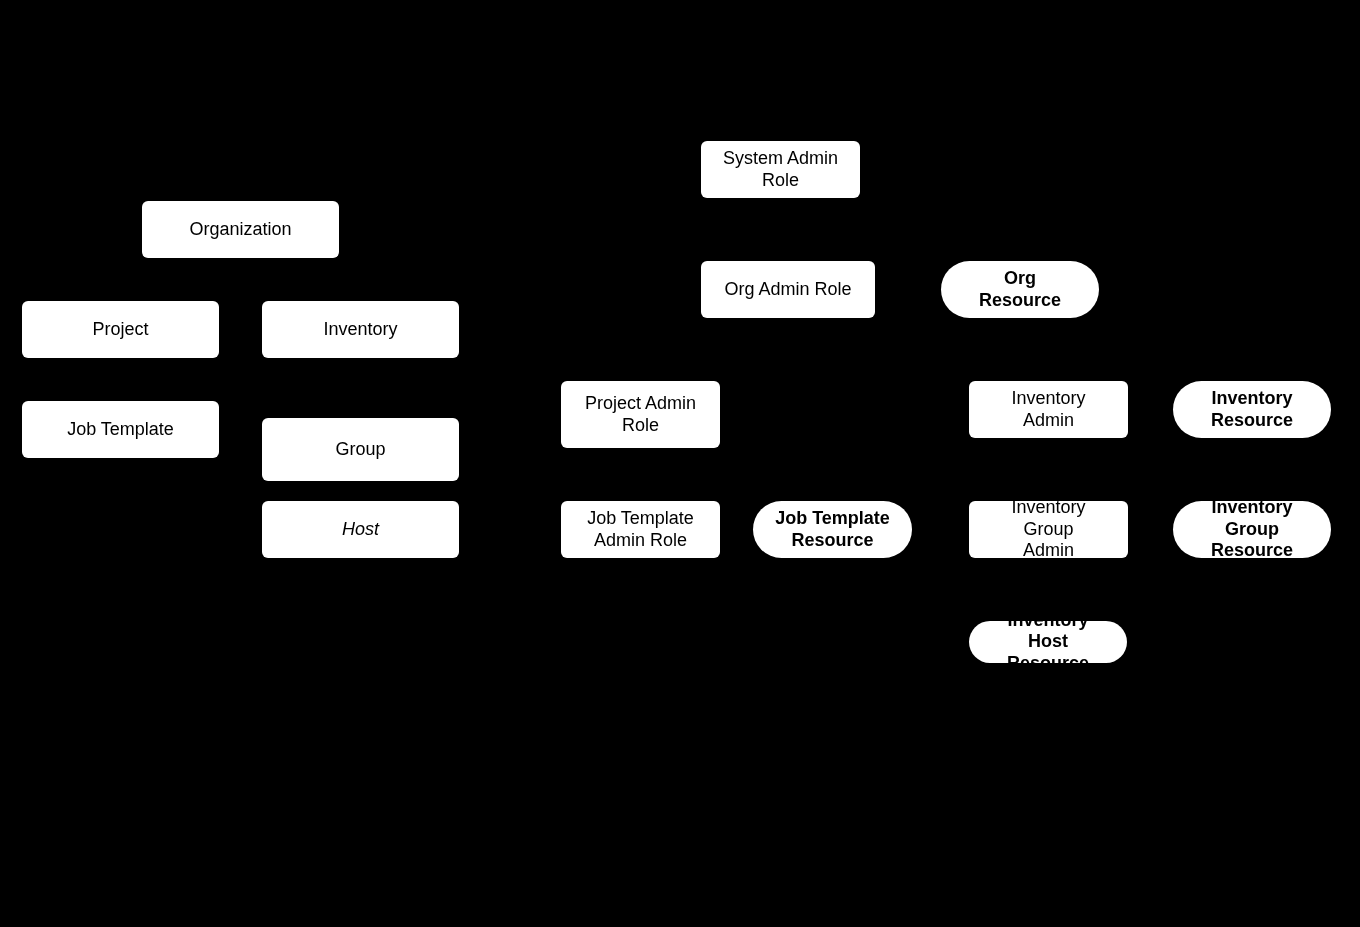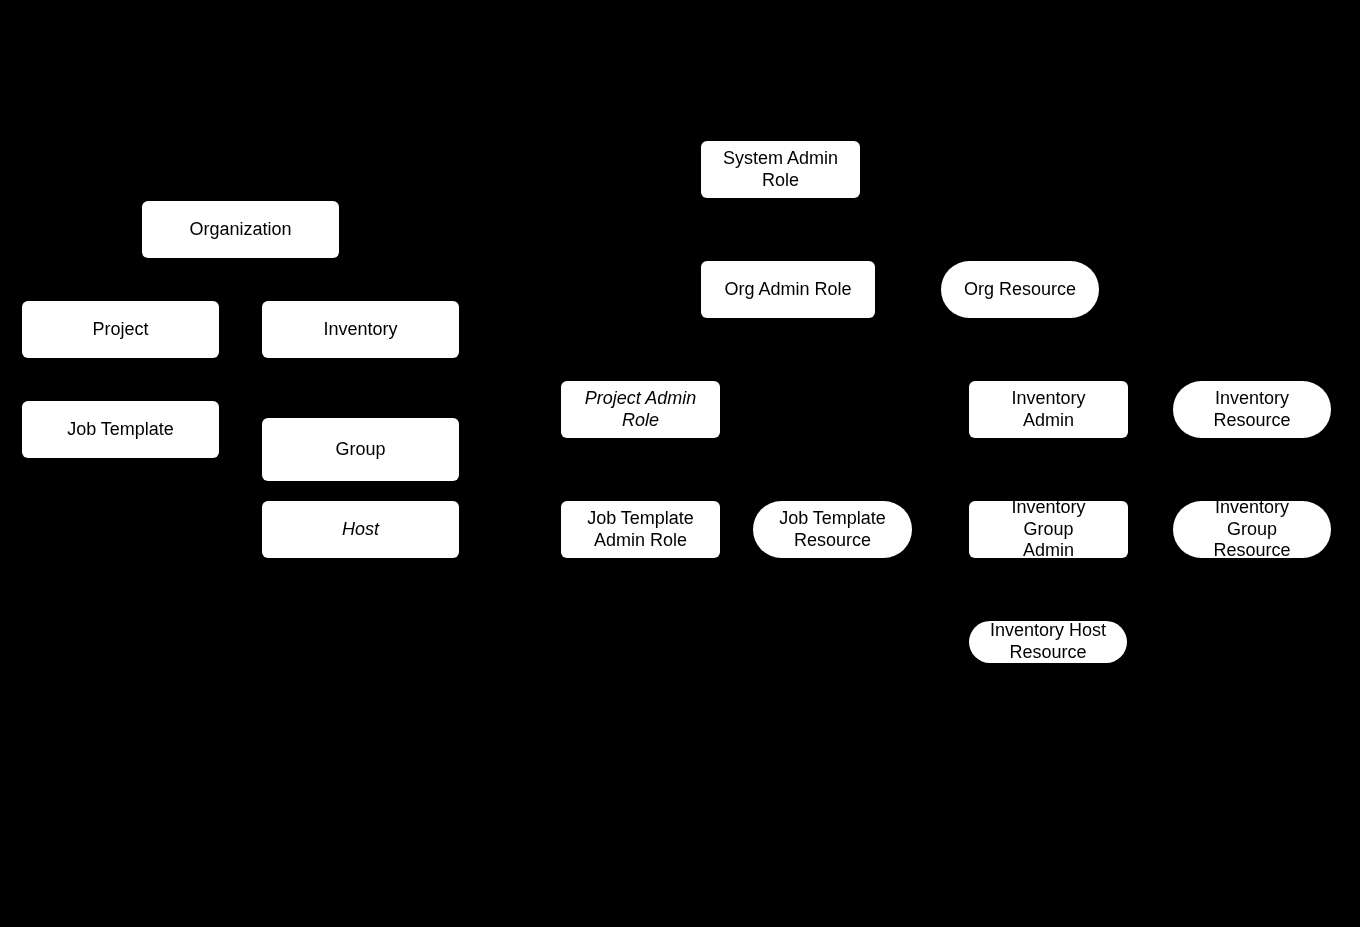--- a/index.html
+++ b/index.html
@@ -31,20 +31,21 @@
     font-size: 18px;
     line-height: 1.2;
     white-space: pre-line;
     padding: 2px 20px;
   }
   .rect {
     border-radius: 6px;
   }
   .pill {
     border-radius: 28.5px;
+    font-weight: bold;
   }
 </style>
 </head>
 <body>
 
 <div class="canvas">
 
   <div class="node rect" style="left:142px; top:201px; width:197px; height:57px;">Organization</div>
 
   <div class="node rect" style="left:22px; top:301px; width:197px; height:57px;">Project</div>
@@ -55,21 +56,21 @@
 
   <div class="node rect" style="left:262px; top:401px; width:197px; height:63px;margin-top:17px;">Group</div>
 
   <div class="node rect" style="left:262px; top:501px; width:197px; height:57px;font-style:italic;">Host</div>
 
   <div class="node rect" style="left:701px; top:141px; width:159px; height:57px;">System Admin
 Role</div>
 
   <div class="node rect" style="left:701px; top:261px; width:174px; height:57px;">Org Admin Role</div>
 
-  <div class="node rect" style="left:561px; top:381px; width:159px; height:57px;font-style:italic;">Project Admin
+  <div class="node rect" style="left:561px; top:381px; width:159px; height:67px;">Project Admin
 Role</div>
 
   <div class="node rect" style="left:969px; top:381px; width:159px; height:57px;">Inventory Admin</div>
 
   <div class="node rect" style="left:561px; top:501px; width:159px; height:57px;">Job Template
 Admin Role</div>
 
   <div class="node rect" style="left:969px; top:501px; width:159px; height:57px;">Inventory Group
 Admin</div>
 

